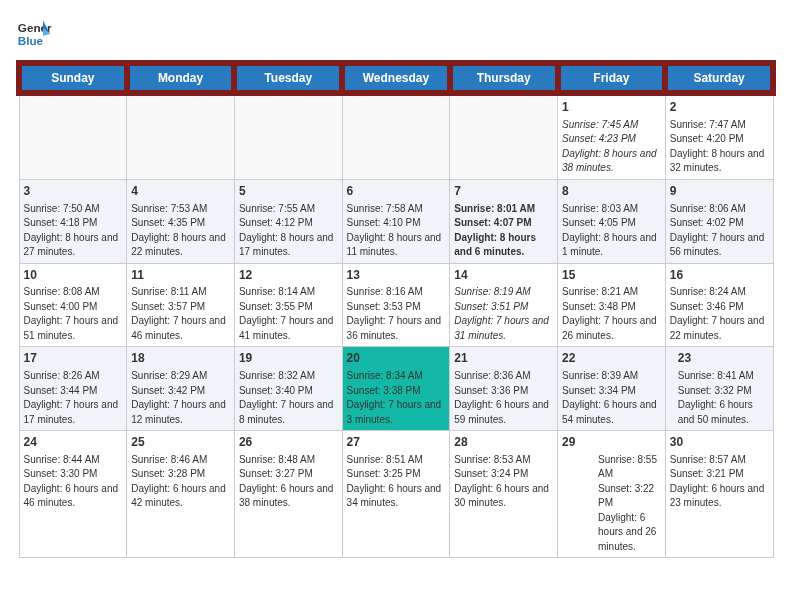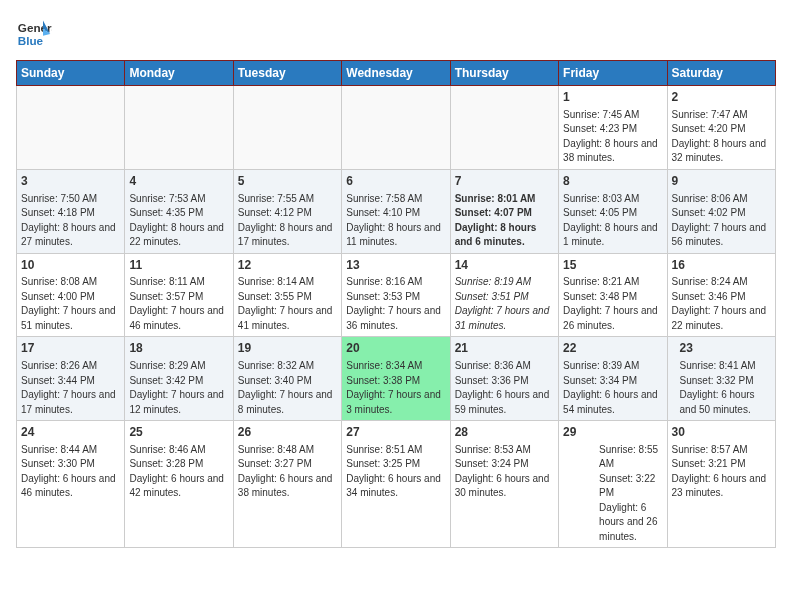--- a/index.html
+++ b/index.html
@@ -39,24 +39,24 @@
     }
     .calendar {
       width: 100%;
       border-collapse: collapse;
       font-size: 10.5px;
     }
     .calendar th {
       background-color: #2a7abf;
       color: #fff;
       padding: 5px 4px;
-      text-align: left;
+      text-align: center;
       font-size: 12px;
       font-weight: bold;
-      border: 1px solid #7f1d1d;
+      border: 6px solid #7f1d1d;
     }
     .calendar td {
       border: 1px solid #ccc;
       vertical-align: top;
       padding: 3px 4px;
       width: calc(100% / 7);
       min-height: 80px;
       background: #fff;
       color: #333;
       line-height: 1.4;
@@ -111,21 +111,21 @@
   </thead>
   <tbody id="calendar-body">
   <tr>
         <td class="empty"></td>
         <td class="empty"></td>
         <td class="empty"></td>
         <td class="empty"></td>
         <td class="empty"></td>
         <td>
           <span class="day-number">1</span>
-          <div class="day-info" style="white-space: pre-line;">Sunrise: 7:45 AM
+          <div class="day-info" style="white-space: pre-line; font-style: italic;">Sunrise: 7:45 AM
 Sunset: 4:23 PM
 Daylight: 8 hours and 38 minutes.</div>
         </td>
         <td>
           <span class="day-number">2</span>
           <div class="day-info" style="white-space: pre-line;">Sunrise: 7:47 AM
 Sunset: 4:20 PM
 Daylight: 8 hours and 32 minutes.</div>
         </td>
       </tr>
@@ -229,21 +229,21 @@
           <div class="day-info" style="white-space: pre-line;">Sunrise: 8:29 AM
 Sunset: 3:42 PM
 Daylight: 7 hours and 12 minutes.</div>
         </td>
         <td style="background: rgb(240, 244, 248);">
           <span class="day-number">19</span>
           <div class="day-info" style="white-space: pre-line;">Sunrise: 8:32 AM
 Sunset: 3:40 PM
 Daylight: 7 hours and 8 minutes.</div>
         </td>
-        <td style="background: #86efac;">
+        <td style="background: #14b8a6;">
           <span class="day-number">20</span>
           <div class="day-info" style="white-space: pre-line;">Sunrise: 8:34 AM
 Sunset: 3:38 PM
 Daylight: 7 hours and 3 minutes.</div>
         </td>
         <td style="background: rgb(240, 244, 248);">
           <span class="day-number">21</span>
           <div class="day-info" style="white-space: pre-line;">Sunrise: 8:36 AM
 Sunset: 3:36 PM
 Daylight: 6 hours and 59 minutes.</div>

